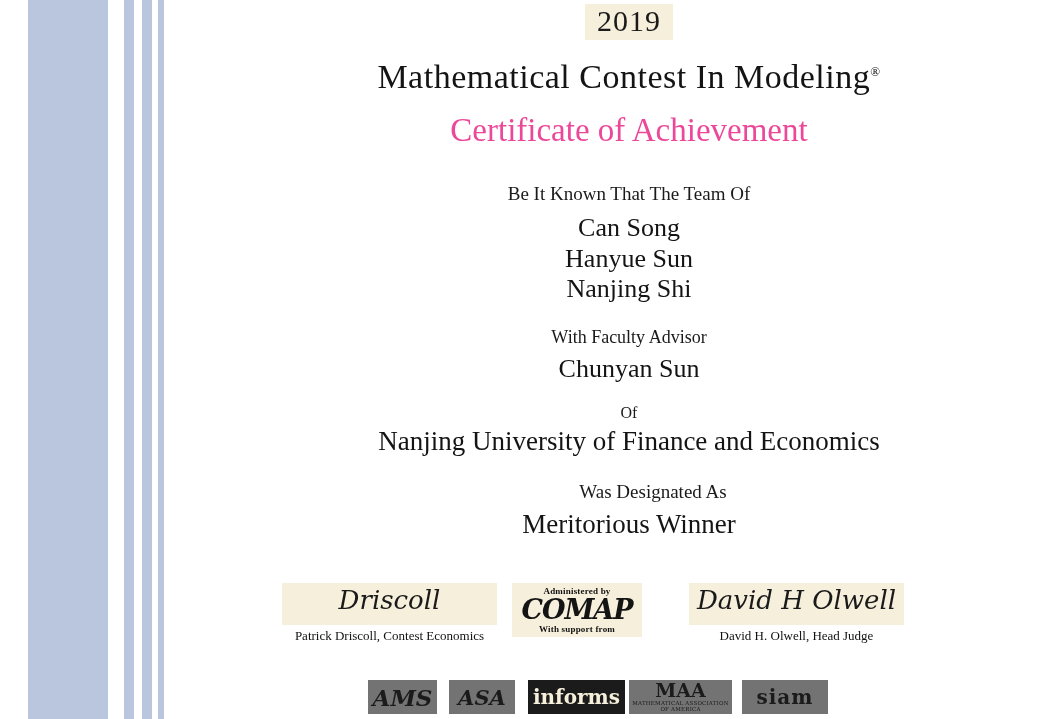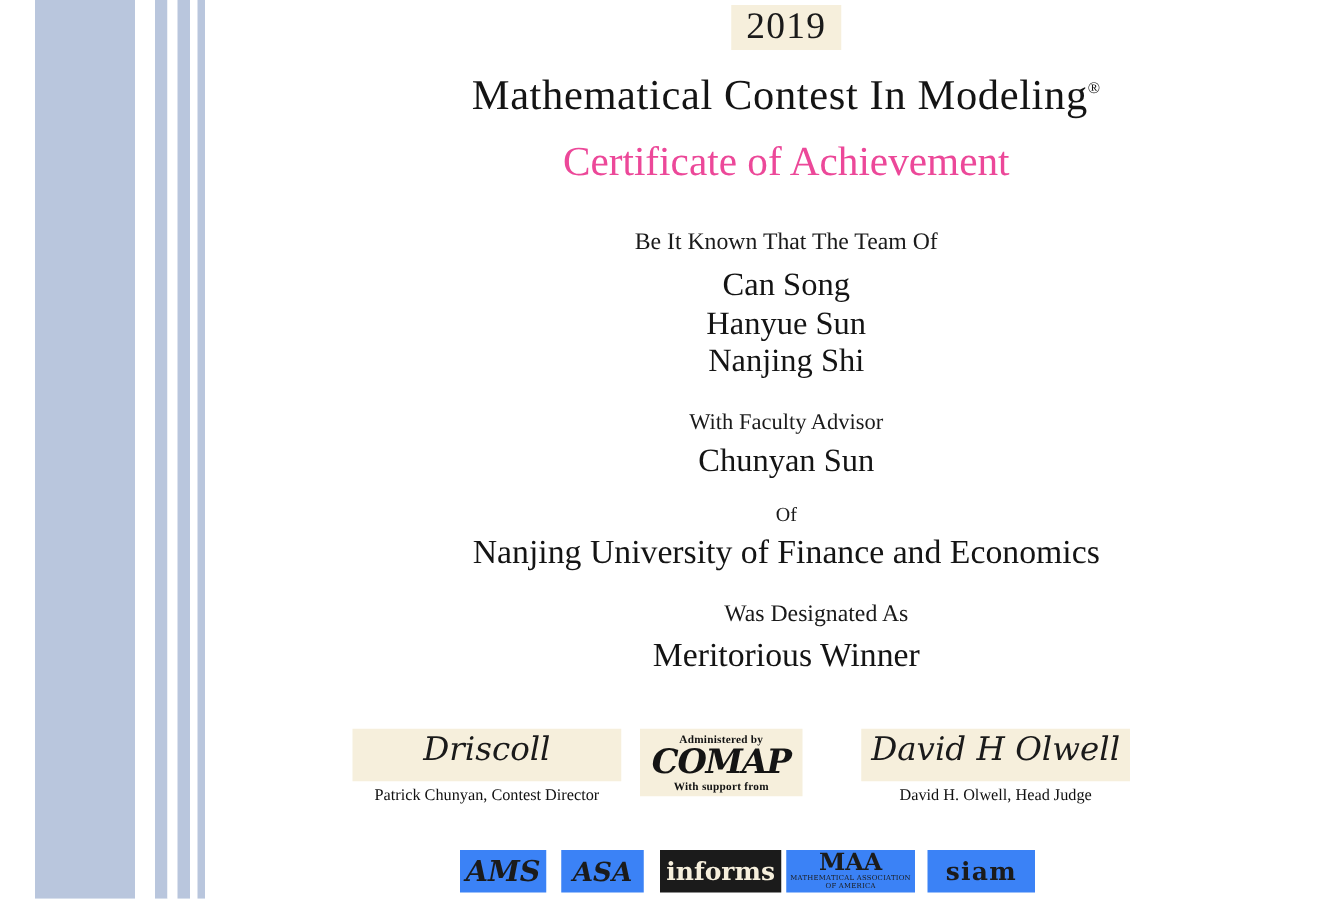--- a/index.html
+++ b/index.html
@@ -183,21 +183,21 @@
   .logos {
     position: absolute;
     left: 0; right: 0;
     top: 680px;
     height: 39px;
   }
   .logo {
     position: absolute;
     top: 0;
     height: 34px;
-    background: #3b82f6;
+    background: #737373;
     color: #1b1b1b;
     display: flex;
     align-items: center;
     justify-content: center;
     font-family: "DejaVu Serif", serif;
     font-weight: bold;
   }
   .logo-ams     { left: 204px; width: 69px; font-size: 23px; font-style: italic; }
   .logo-asa     { left: 285px; width: 66px; font-size: 21px; font-style: italic; }
   .logo-informs { left: 364px; width: 97px; font-size: 20px; background:#1b1b1b; color:#f6efdc; font-style: normal; }
@@ -248,21 +248,21 @@
 
     <div class="designated">Was Designated As</div>
     <div class="award">Meritorious Winner</div>
 
     <div class="sig-row">
 
       <div class="sig-block sig-left">
         <div class="sig-image">
           <div class="sig-script">Driscoll</div>
         </div>
-        <div class="sig-name">Patrick Chunyan, Contest Director</div>
+        <div class="sig-name">Patrick Driscoll, Contest Economics</div>
       </div>
 
       <div class="sig-block sig-mid">
         <div class="comap-box">
           <div class="comap-small">Administered by</div>
           <div class="comap-word">COMAP</div>
           <div class="comap-small">With support from</div>
         </div>
       </div>
 

